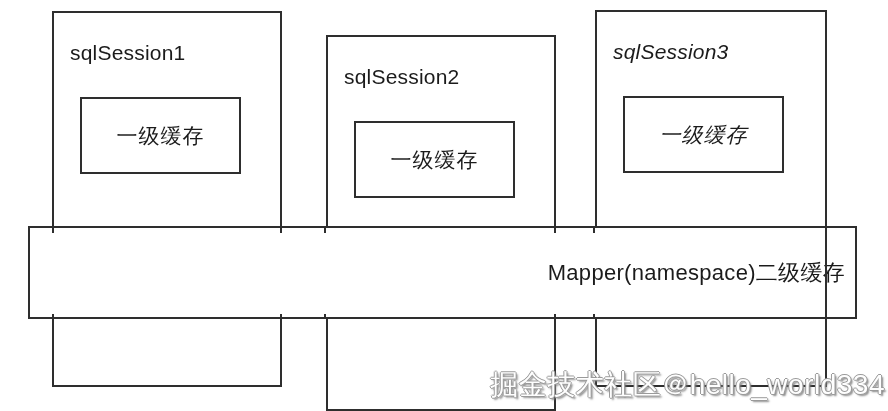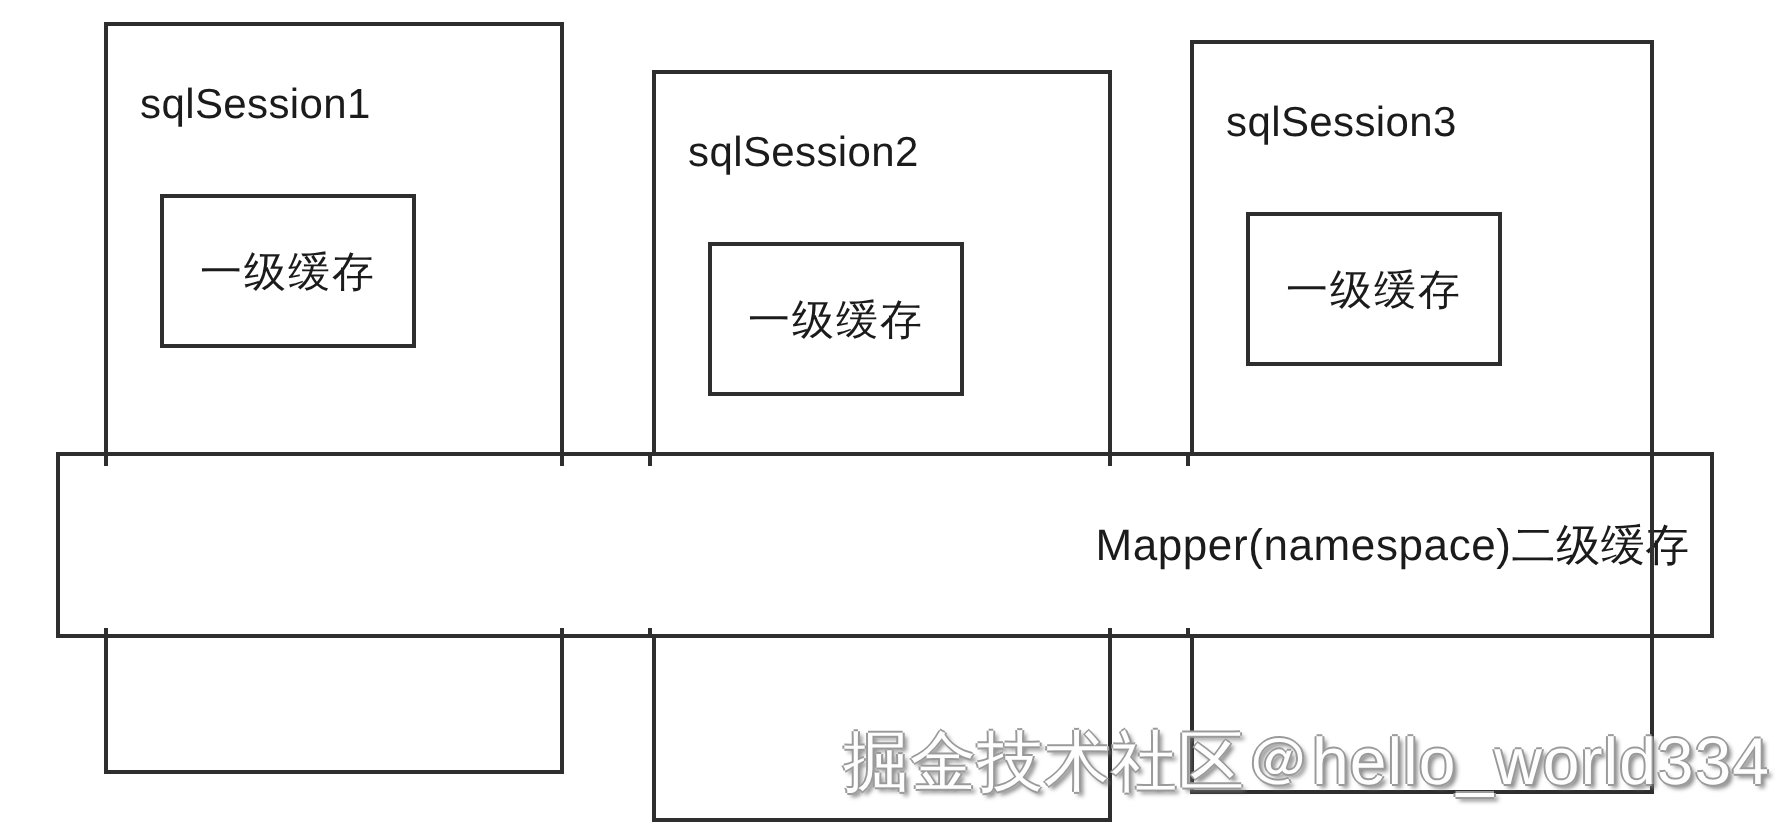--- a/index.html
+++ b/index.html
@@ -17,34 +17,34 @@
   }
   .session-box {
     position: absolute;
     border: 2px solid var(--line, #2e2e2e);
     background: transparent;
     box-sizing: border-box;
     z-index: 1;
   }
   .session-box.s1 { left: 52px;  top: 11px; width: 230px; height: 376px; }
   .session-box.s2 { left: 326px; top: 11px; width: 230px; height: 376px; margin-top: 24px; }
-  .session-box.s3 { left: 595px; top: 20px; width: 232px; height: 377px; }
+  .session-box.s3 { left: 595px; top: 10px; width: 232px; height: 377px; font-style: italic; }
   .session-label {
     position: absolute;
     left: 16px;
     top: 28px;
     font-size: 21px;
     letter-spacing: 0.2px;
     white-space: nowrap;
   }
   .cache-box {
     position: absolute;
     left: 26px;
     top: 84px;
-    width: 128px;
+    width: 161px;
     height: 77px;
     border: 2px solid var(--line, #2e2e2e);
     box-sizing: border-box;
     display: flex;
     align-items: center;
     justify-content: center;
   }
   .cache-label {
     font-size: 21px;
     letter-spacing: 1px;
@@ -89,21 +89,21 @@
     top: 226px;
     width: 2px;
     height: 93px;
     background: var(--line, #2e2e2e);
     z-index: 3;
   }
   .watermark {
     position: absolute;
     right: 3px;
     bottom: 7px;
-    font-size: 33px;
+    font-size: 28px;
     font-weight: 400;
     letter-spacing: 0.5px;
     white-space: nowrap;
     color: var(--wm-fill, #fefefe);
     text-shadow:
       1px 0 0 var(--wm-shadow, #9a9a9a),
       -1px 0 0 var(--wm-shadow, #9a9a9a),
       0 1px 0 var(--wm-shadow, #9a9a9a),
       0 -1px 0 var(--wm-shadow, #9a9a9a),
       2px 2px 2px rgba(120,120,120,0.9);

